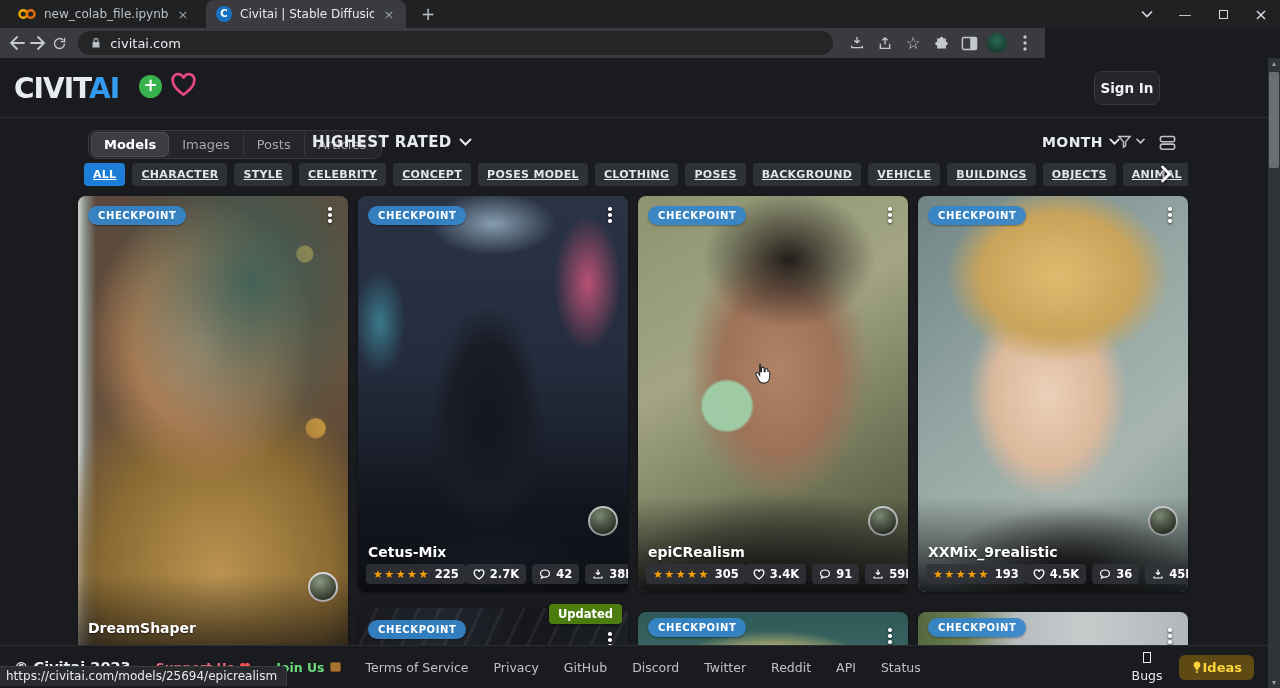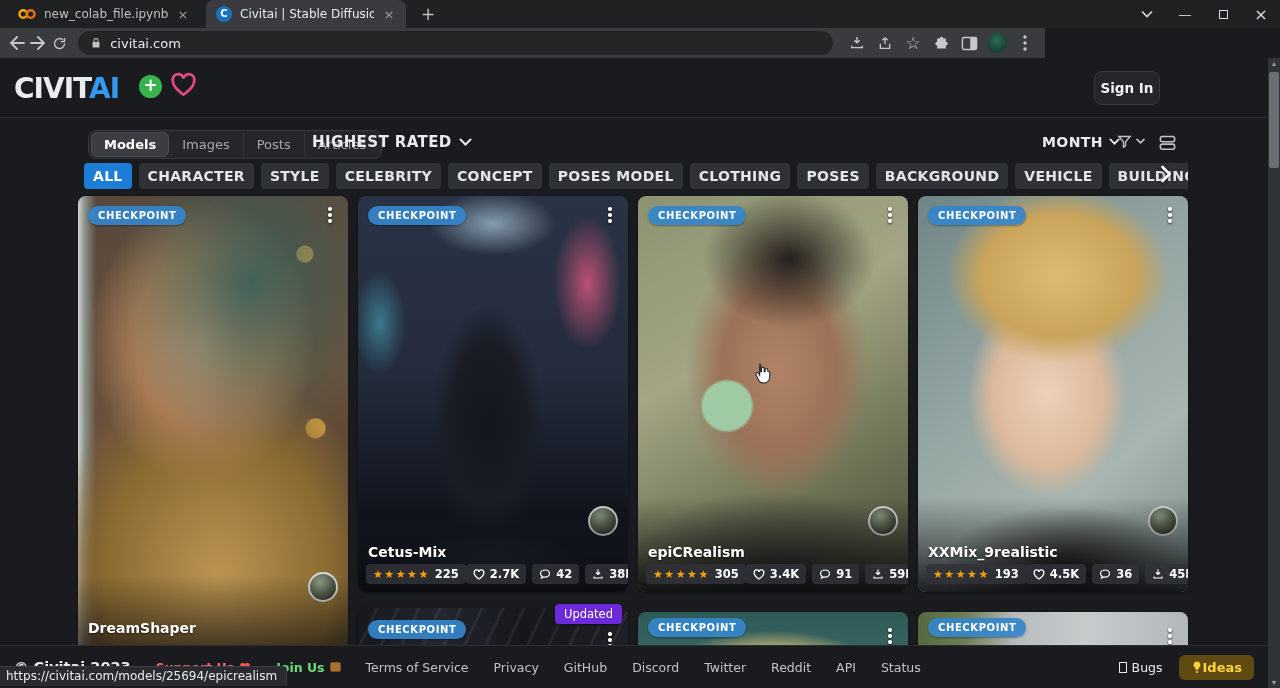--- a/index.html
+++ b/index.html
@@ -64,34 +64,34 @@
   .sortsel { position:absolute; left:312px; top:3px; display:flex; align-items:center; gap:7px;
              color:#e9ecef; font-weight:800; font-size:15px; letter-spacing:.4px; }
   .period { position:absolute; left:1042px; top:4px; display:flex; align-items:center; gap:6px;
             color:#e9ecef; font-weight:800; font-size:14px; letter-spacing:.4px; }
   .filter-grp { position:absolute; left:1116px; top:3px; display:flex; align-items:center; gap:3px; }
   .grid-ic { position:absolute; left:1158px; top:4px; }
 
   
   .chips-wrap { position:absolute; top:163px; left:84px; width:1104px; height:26px; overflow:hidden; z-index:9; }
   .chips { display:flex; gap:7px; }
-  .chip { background:#2e3136; color:#e3e5e8; font-size:14px; font-weight:bold; letter-spacing:.3px;
-          padding:5px 9px; border-radius:4px; white-space:nowrap; }
+  .chip { background:#2e3136; color:#e3e5e8; font-size:11px; font-weight:bold; letter-spacing:.3px;
+          padding:5px 9px; border-radius:4px; white-space:nowrap;text-decoration:underline; }
   .chip.active { background:#1c7ed6; color:#fff; }
   .chips-next { position:absolute; left:1160px; top:165px; z-index:10; filter:drop-shadow(0 1px 2px rgba(0,0,0,.8)); }
 
   
   .card { position:absolute; width:270px; border-radius:8px; overflow:hidden; background:#25262b;
           box-shadow:0 1px 3px rgba(0,0,0,.45); z-index:5; }
   .card-img { position:absolute; inset:0; }
   .badge { position:absolute; top:10px; left:10px; background:rgba(52,133,203,.92); color:#fff; font-size:10px;
            font-weight:800; letter-spacing:.6px; padding:4px 10px; border-radius:12px;
            box-shadow:0 1px 2px rgba(0,0,0,.35); }
-  .updated-badge { position:absolute; top:-4px; right:6px; background:#6d28d9; color:#fff; font-size:11.5px;
-                   font-weight:normal; padding:3px 9px; border-radius:4px; box-shadow:0 1px 3px rgba(0,0,0,.5); }
+  .updated-badge { position:absolute; top:-4px; right:6px; background:#4d7c0f; color:#fff; font-size:11.5px;
+                   font-weight:bold; padding:3px 9px; border-radius:4px; box-shadow:0 1px 3px rgba(0,0,0,.5); }
   .kebab { position:absolute; top:9px; right:9px; width:18px; height:20px; }
   .kebab i { position:absolute; left:7px; top:2px; width:3.5px; height:3.5px; border-radius:50%; background:#fff;
              box-shadow:0 6px 0 #fff, 0 12px 0 #fff; filter:drop-shadow(0 1px 1px rgba(0,0,0,.7)); }
   .card-avatar { position:absolute; right:10px; width:30px; height:30px; border-radius:50%;
                  border:2px solid #d5d7d9; background:radial-gradient(circle at 38% 32%, #91a088, #39402f 75%); }
   .card-overlay { position:absolute; left:0; right:0; bottom:0;
                   background:linear-gradient(to top, rgba(8,9,12,.88), rgba(8,9,12,.38) 55%, transparent); }
   .card-title { position:absolute; left:10px; color:#fff; font-weight:bold; font-size:14px;
                 text-shadow:0 1px 2px rgba(0,0,0,.65); }
   .stats { position:absolute; left:8px; right:8px; bottom:8px; display:flex; justify-content:space-between; }
@@ -138,21 +138,21 @@
 
   
   .site-footer { position:absolute; top:645px; left:0; width:1268px; height:43px; background:#1a1b1e;
                  border-top:1px solid #2c2e33; display:flex; align-items:center; padding:0 14px; gap:25px; z-index:20; }
   .copyright { font-weight:800; font-size:14.5px; color:#e9ecef; white-space:nowrap; }
   .f-link { font-size:12.5px; color:#c1c2c5; white-space:nowrap; display:inline-flex; align-items:center; gap:5px; }
   .f-link.support { color:#e8697d; font-weight:bold; }
   .f-link.join { color:#69db7c; font-weight:bold; }
   .join-ic { width:11px; height:10px; background:#a87332; border:1px solid #7a5120; border-radius:2px; display:inline-block; }
   .f-right { margin-left:auto; display:flex; align-items:center; gap:16px; }
-  .bugs { color:#e9ecef; font-size:12.5px; display:inline-flex; align-items:center; gap:5px; }
+  .bugs { color:#e9ecef; font-size:12.5px; display:inline-flex; align-items:center; gap:5px;flex-direction:column; }
   .bug-box { width:8px; height:11px; border:1.3px solid #e9ecef; display:inline-block; }
   .ideas-pill { background:#5f4a14; border-radius:6px; padding:5px 12px; display:inline-flex; align-items:center;
                 color:#ffd43b; font-size:13px; font-weight:bold; }
 
   
   .statusbar { position:absolute; left:0; bottom:2px; background:#2a2b2e; border:1px solid #3c4043; border-left:none;
                border-bottom:none; border-top-right-radius:4px; padding:2px 9px 3px 6px; color:#e8eaed;
                font-size:12px; z-index:30; white-space:nowrap; }
 
   

